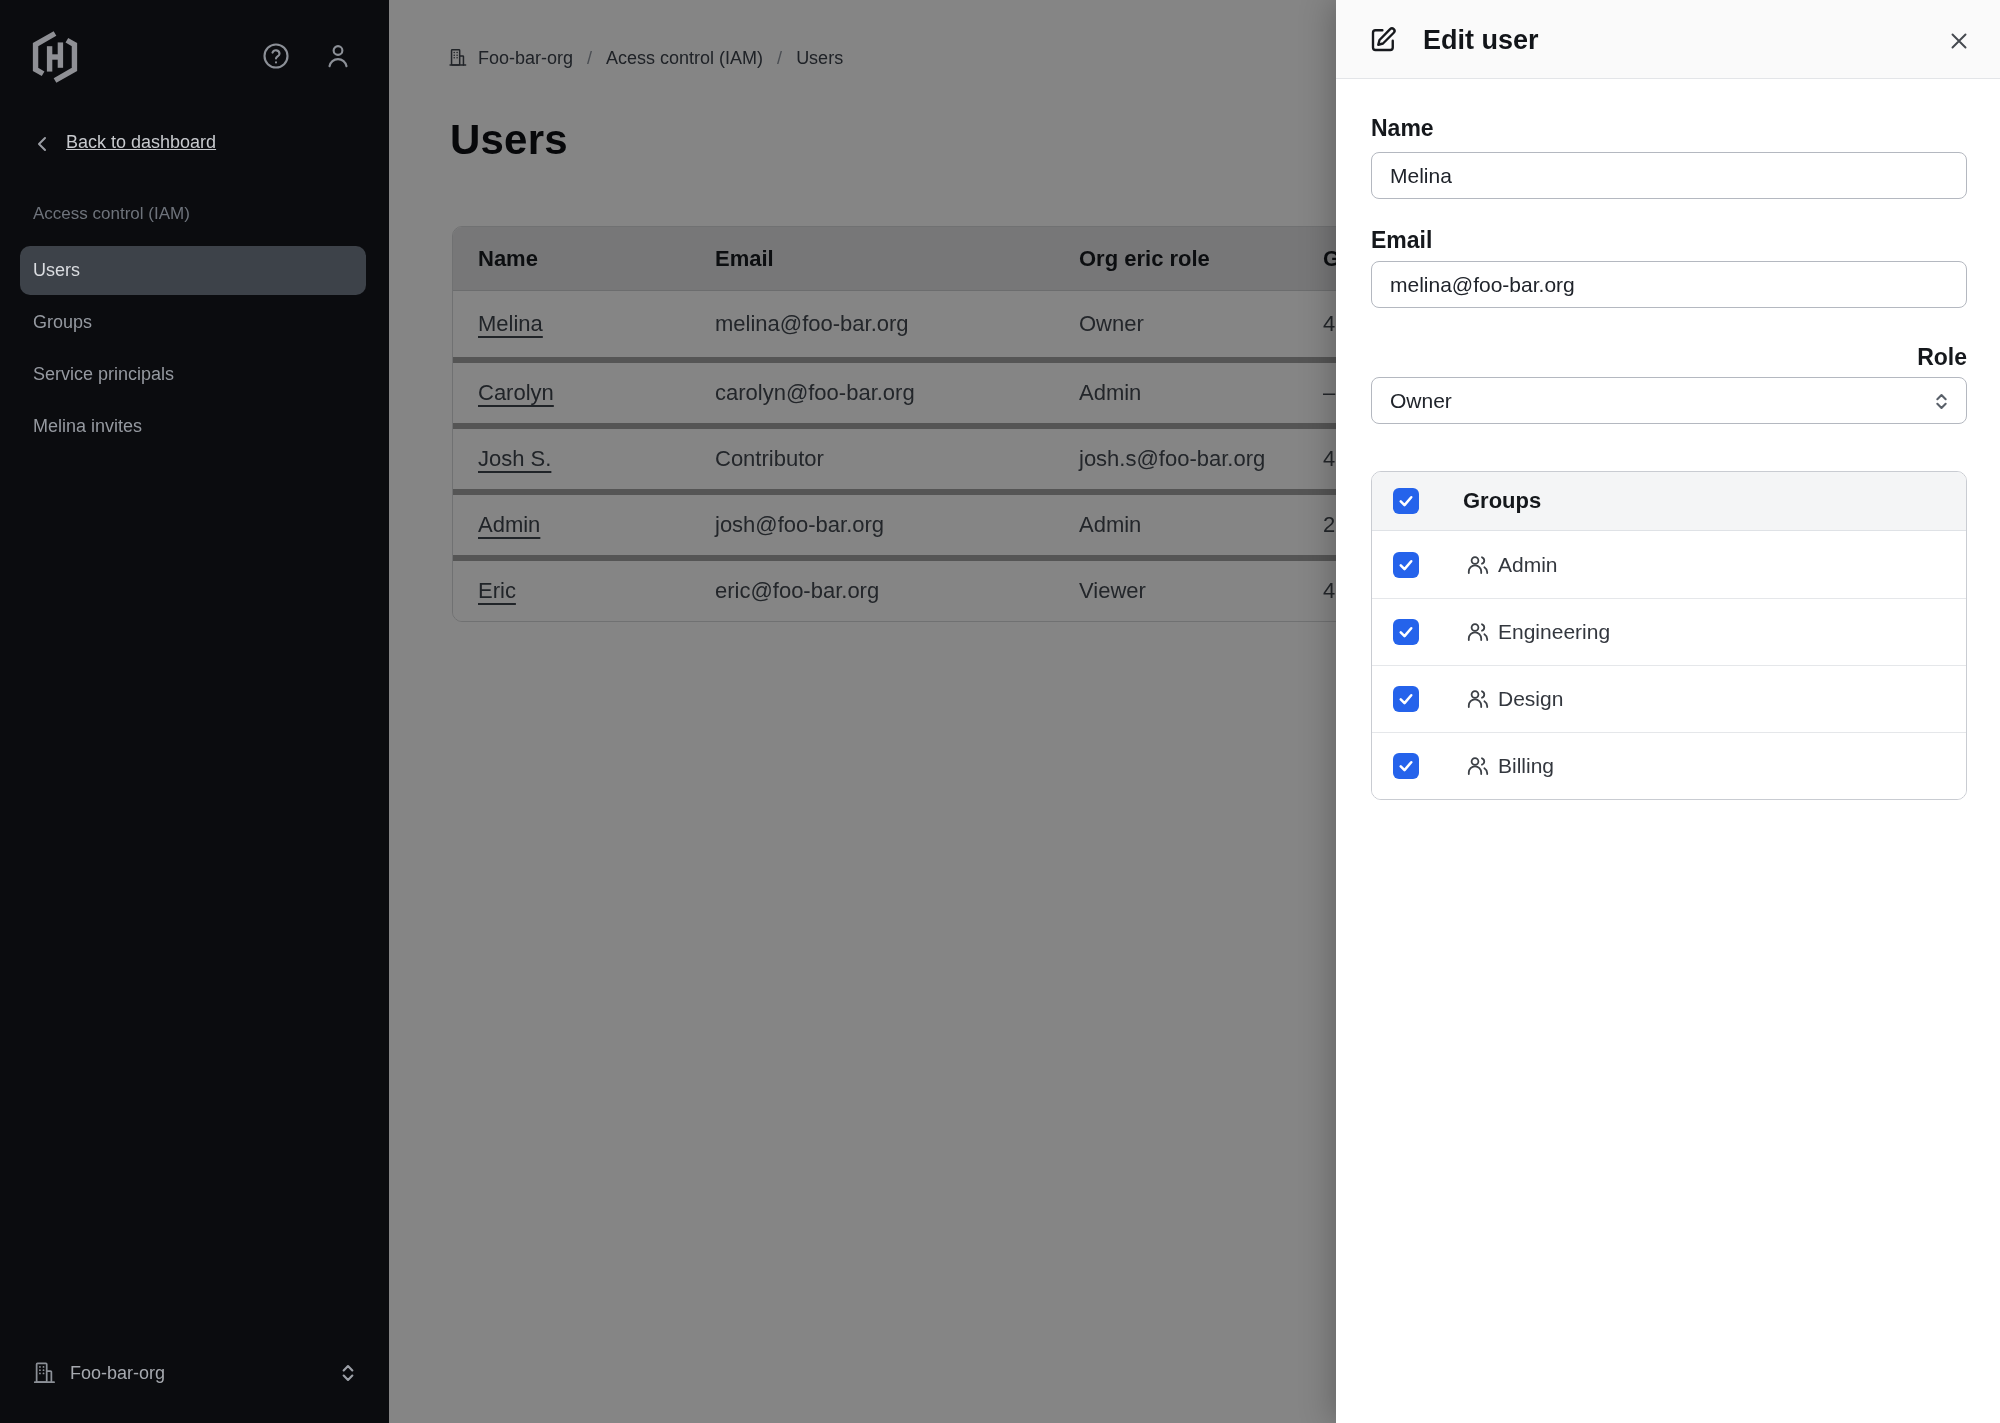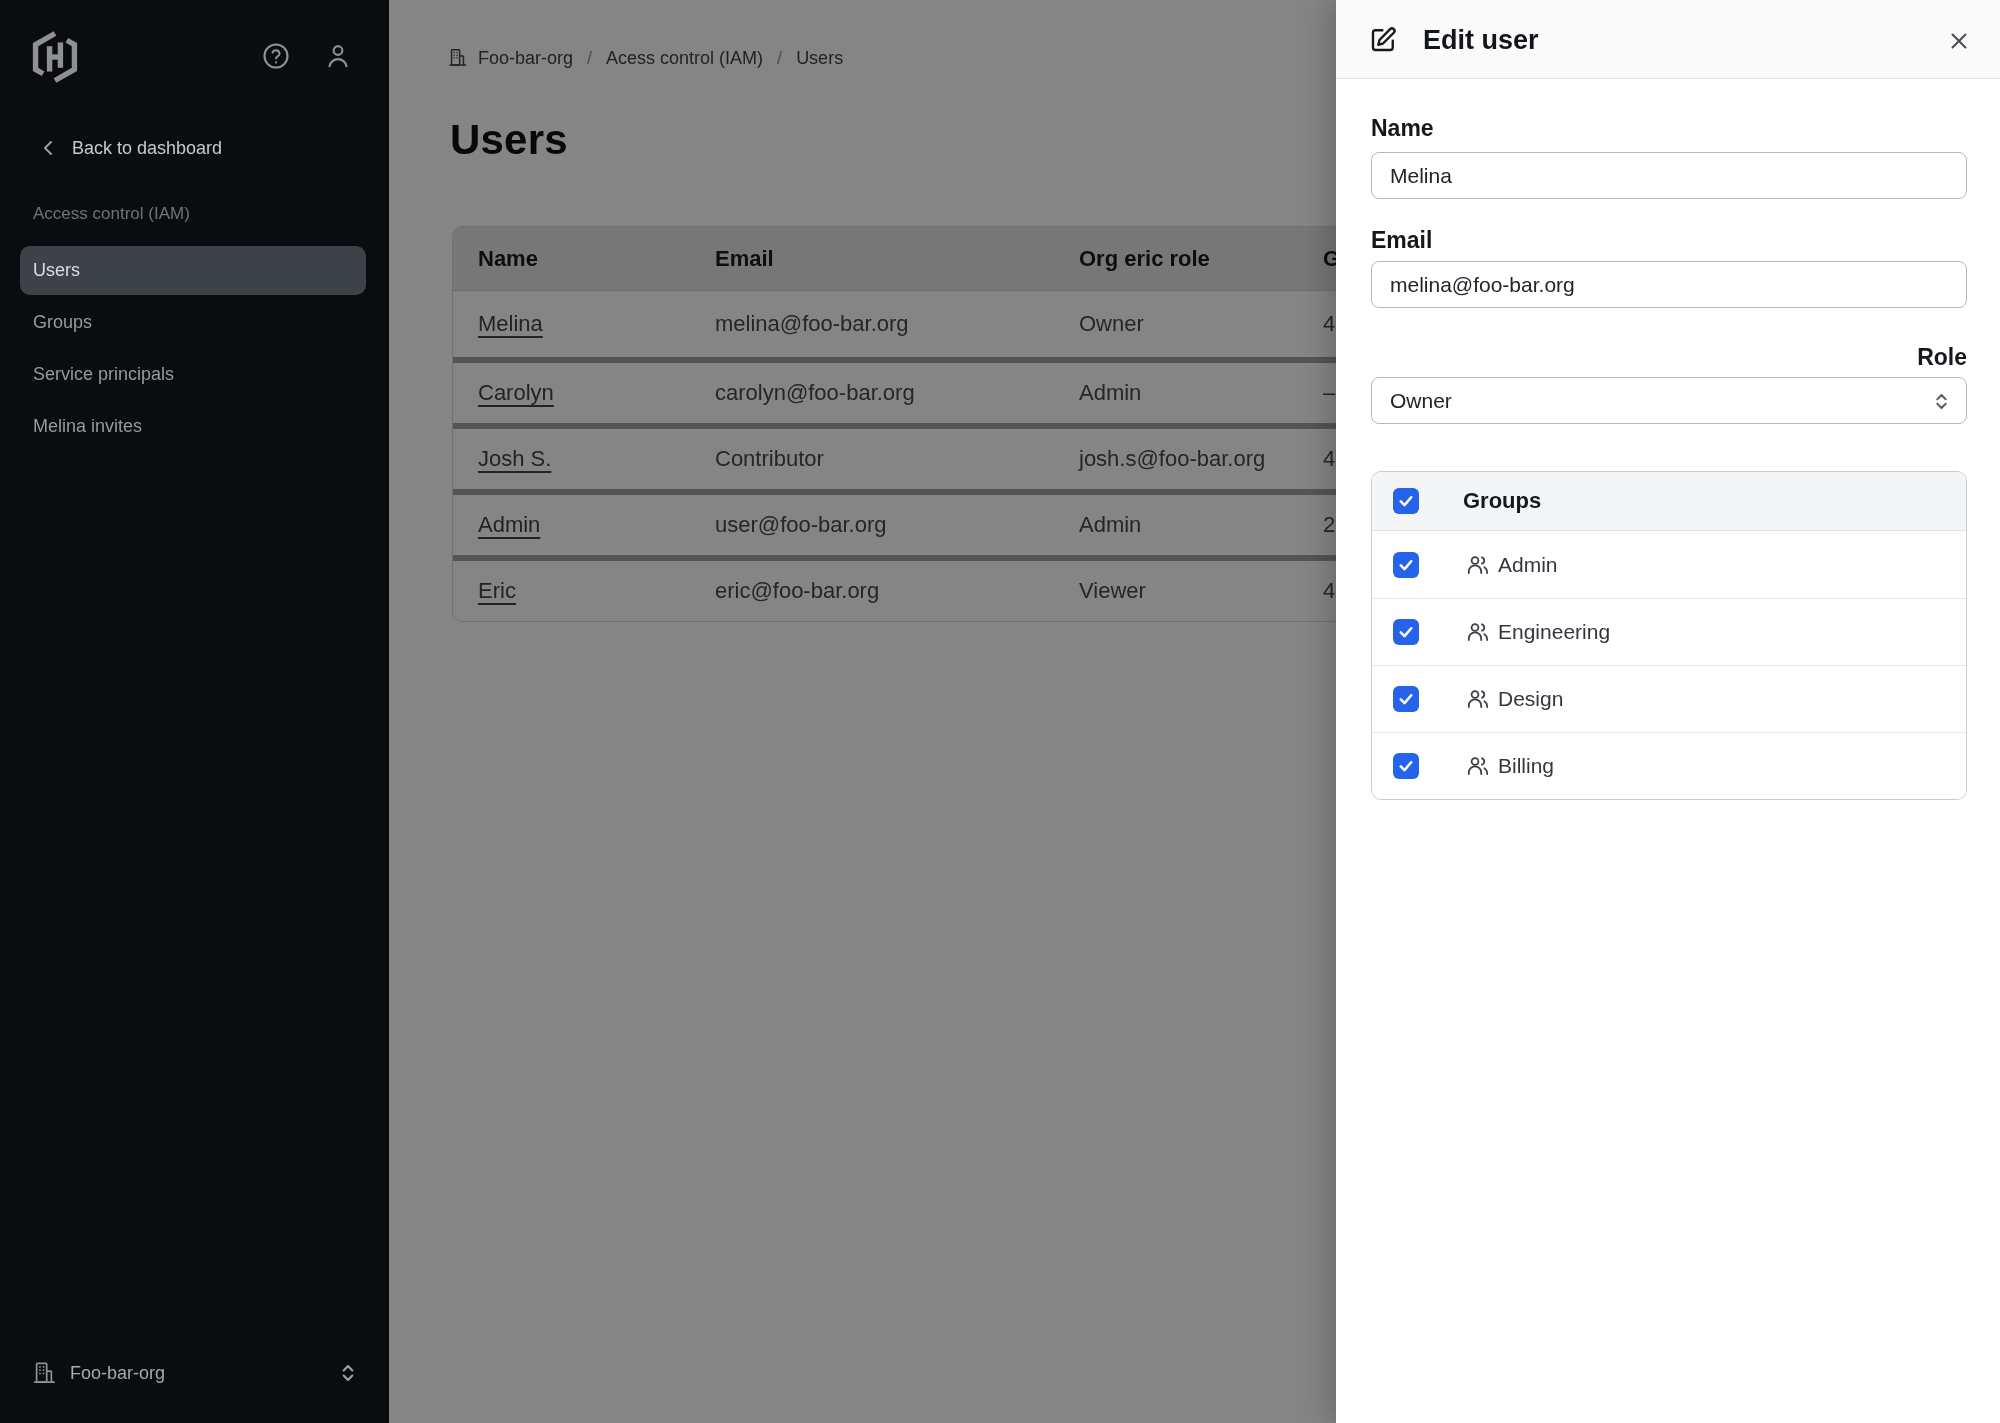--- a/index.html
+++ b/index.html
@@ -6,21 +6,21 @@
   html,body { width:2000px; height:1423px; }
   body { font-family:"Liberation Sans","DejaVu Sans",sans-serif; background:#0b0c0f; overflow:hidden; }
   .stage { position:relative; width:2000px; height:1423px; }
 
   
   .sidebar { position:absolute; left:0; top:0; width:389px; height:1423px; background:#0b0c0f; }
   .logo { position:absolute; left:28px; top:30px; width:54px; height:54px; color:#8f9095; }
   .top-icons { position:absolute; right:36px; top:41px; display:flex; gap:32px; }
   .icon-btn { width:30px; height:30px; background:none; border:none; color:#8c9097; cursor:pointer; padding:0; }
   .icon-btn svg { width:30px; height:30px; }
-  .back-row { position:absolute; left:36px; top:132px; height:32px; display:flex; align-items:center; color:#c8cace; cursor:pointer; }
+  .back-row { position:absolute; left:30px; top:132px; height:32px; display:flex; align-items:flex-start; color:#c8cace; cursor:pointer;text-decoration:underline; }
   .back-row .chev { width:24px; height:24px; color:#9a9da3; margin-right:12px; }
   .back-label { font-size:18px; }
   .section-label { position:absolute; left:33px; top:204px; font-size:17px; color:#6e737b; }
   .nav { position:absolute; left:20px; right:23px; top:246px; }
   .nav-item { height:49px; margin-bottom:3px; border-radius:10px; display:flex; align-items:center; padding-left:13px; color:#9599a0; font-size:18px; cursor:pointer; }
   .nav-item.active { background:#3d4249; color:#dadce0; }
   .org-switcher { position:absolute; left:0; right:0; top:1350px; height:46px; display:flex; align-items:center; cursor:pointer; color:#a6a9af; }
   .org-switcher .b-icon { width:26px; height:26px; margin-left:31px; color:#8c9097; }
   .org-label { font-size:18px; margin-left:13px; }
   .org-caret { position:absolute; left:335px; width:26px; height:26px; color:#9ca0a7; }
@@ -205,21 +205,21 @@
             </div>
             <div class="td">Contributor</div>
             <div class="td">josh.s@foo-bar.org</div>
             <div class="td">4</div>
           </div>
 
           <div class="tr">
             <div class="td">
               <a class="name-link">Admin</a>
             </div>
-            <div class="td">user@foo-bar.org</div>
+            <div class="td">josh@foo-bar.org</div>
             <div class="td">Admin</div>
             <div class="td">2</div>
           </div>
 
           <div class="tr">
             <div class="td">
               <a class="name-link">Eric</a>
             </div>
             <div class="td">eric@foo-bar.org</div>
             <div class="td">Viewer</div>

